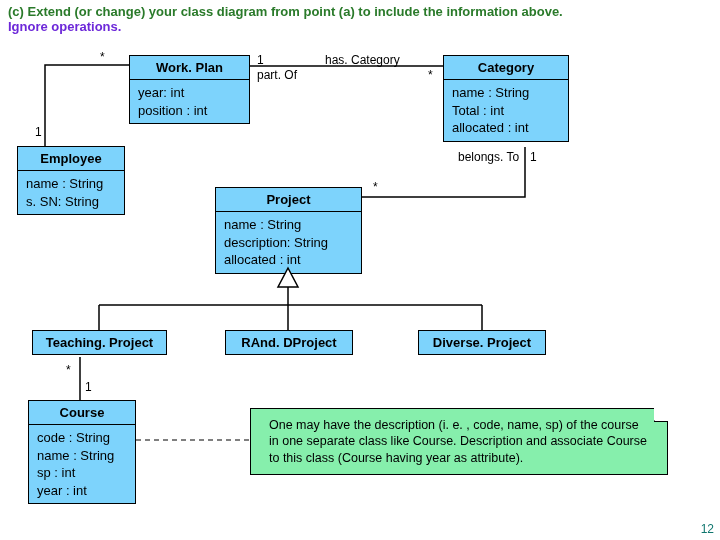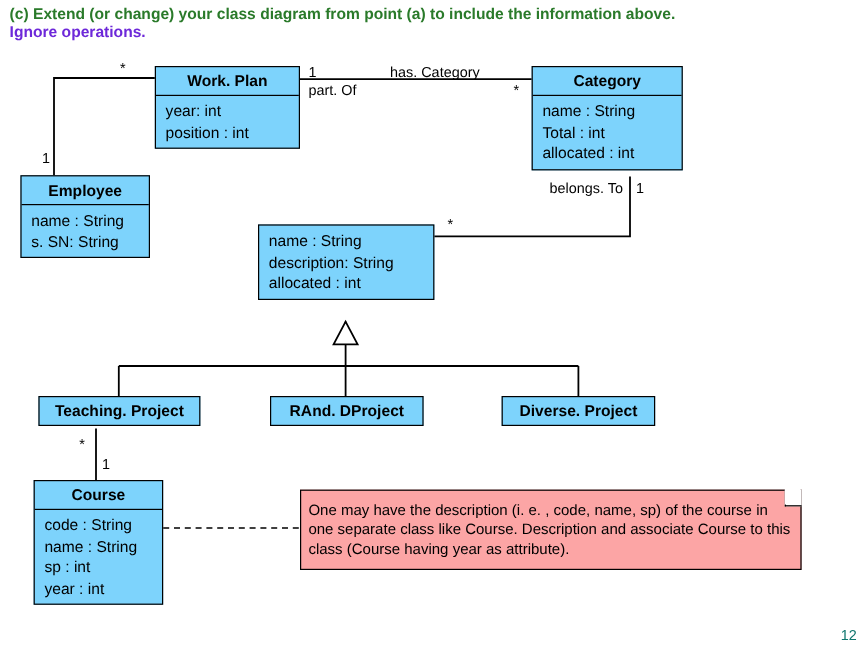--- a/index.html
+++ b/index.html
@@ -47,22 +47,22 @@
   }
   svg.overlay {
     position: absolute;
     top: 0; left: 0;
     width: 720px; height: 540px;
     pointer-events: none;
   }
   .note-box {
     position: absolute;
     border: 1.5px solid #000;
-    background: #fca5a5;
-    padding: 8px 6px;
+    background: #86efac;
+    padding: 8px 18px;
     font-size: 12.5px;
     line-height: 1.3;
   }
   .note-corner {
     position: absolute;
     top: -1px; right: -1px;
     width: 14px; height: 14px;
     border-left: 1.5px solid #000;
     border-bottom: 1.5px solid #000;
     background: #fff;
@@ -103,20 +103,21 @@
 allocated : int</div>
 </div>
 
 <div class="uml-box" style="left:17px; top:146px; width:108px;">
   <div class="uml-name">Employee</div>
   <div class="uml-attrs">name : String
 s. SN: String</div>
 </div>
 
 <div class="uml-box" style="left:215px; top:187px; width:147px;">
+  <div class="uml-name">Project</div>
   <div class="uml-attrs">name : String
 description: String
 allocated : int</div>
 </div>
 
 <div class="uml-box" style="left:32px; top:330px; width:135px;">
   <div class="uml-simple">Teaching. Project</div>
 </div>
 
 <div class="uml-box" style="left:225px; top:330px; width:128px;">

